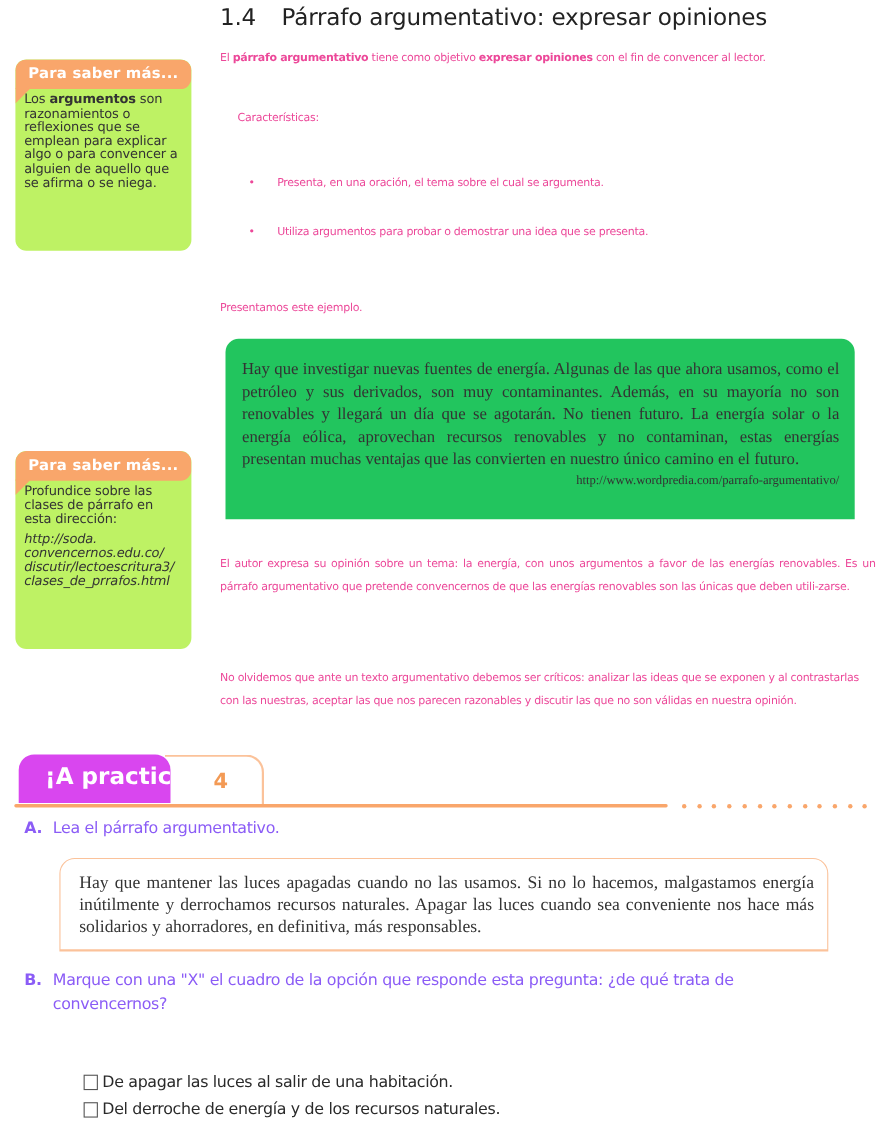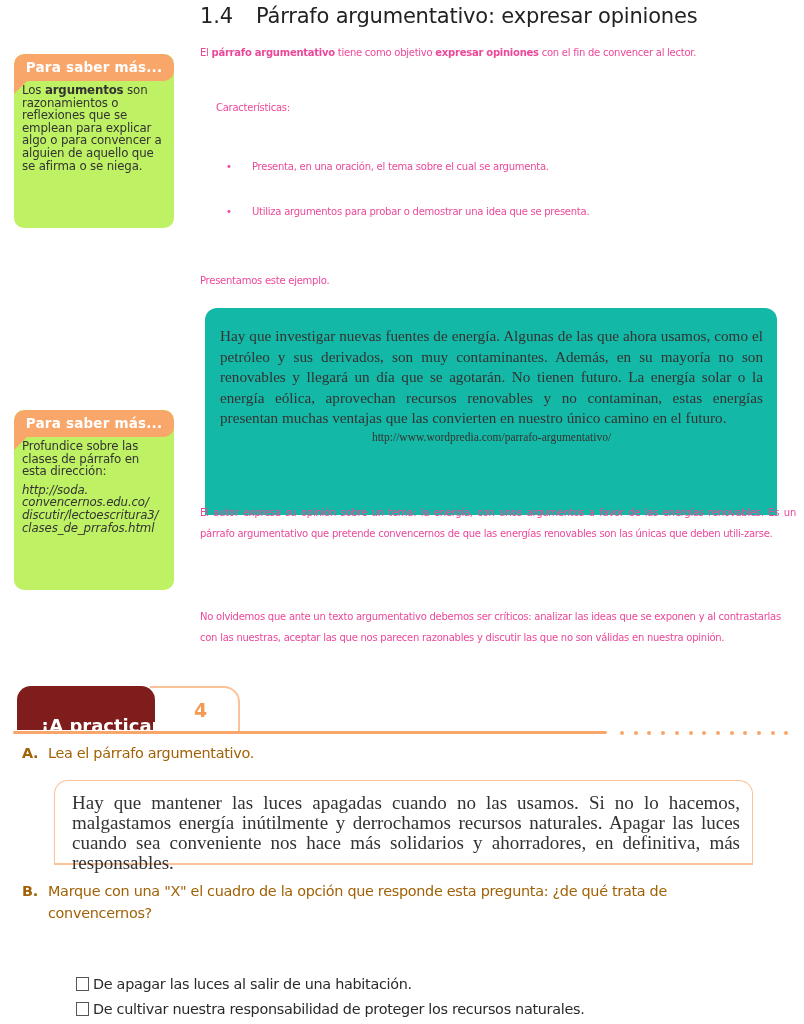--- a/index.html
+++ b/index.html
@@ -21,38 +21,38 @@
 
   .callout { left: 14px; width: 160px; background: #bef264; border-radius: 10px; overflow: hidden; }
   .callout .head { background: #f9a66b; color: #ffffff; font-weight: bold; font-size: 13.5px; text-align: center; padding: 5px 0 6px; border-radius: 10px 10px 10px 0; letter-spacing: 0.2px; }
   .callout .tri { width: 0; height: 0; border-top: 14px solid #f9a66b; border-right: 14px solid transparent; margin-top: -1px; }
   .callout .content { font-size: 11.8px; line-height: 12.6px; color: #333; padding: 2px 8px 9px; margin-top: -12px; letter-spacing: -0.15px; }
   #callout1 { top: 54px; height: 174px; }
   #callout2 { top: 410px; height: 180px; }
   #callout2 .content p { margin-bottom: 6px; }
   #callout2 .content .url { font-style: italic; }
 
-  #quote { left: 205px; top: 308px; width: 572px; height: 207px; background: #14b8a6; border-radius: 12px 12px 0 0; padding: 18px 14px 0 15px; }
+  #quote { left: 205px; top: 308px; width: 572px; height: 164px; background: #22c55e; border-radius: 12px 12px 0 0; padding: 18px 14px 0 15px; }
   #quote .qtext { font-size: 15.2px; line-height: 20.6px; text-align: justify; color: #333; }
-  #quote .src { font-size: 11.5px; text-align: center; margin-top: 2px; color: #333; }
+  #quote .src { font-size: 11.5px; text-align: right; margin-top: 2px; color: #333; }
 
   #p-autor { left: 200px; top: 502px; width: 596px; text-align: justify; }
   #p-critico { left: 200px; top: 606px; width: 596px; }
 
-  #practicar-tab { left: 17px; top: 686px; width: 138px; height: 44px; background: #7f1d1d; border-radius: 14px 14px 0 0; color: #fff; font-weight: bold; font-size: 18px; padding-top: 29px; padding-left: 24px; white-space: nowrap; }
+  #practicar-tab { left: 17px; top: 686px; width: 138px; height: 44px; background: #d946ef; border-radius: 14px 14px 0 0; color: #fff; font-weight: bold; font-size: 21px; padding-top: 8px; padding-left: 24px; white-space: nowrap; }
   #practicar-num { left: 150px; top: 686px; width: 90px; height: 45px; border: 2px solid #fbc29a; border-bottom: none; border-left: none; border-radius: 0 16px 0 0; color: #f39a55; font-weight: bold; font-size: 19px; padding-top: 11px; padding-left: 44px; }
   #rule-solid { left: 13px; top: 731px; width: 594px; height: 3px; background: #f9a66b; border-radius: 2px; }
   #rule-dots { left: 620px; top: 731px; width: 180px; height: 3px; }
   #rule-dots span { position: absolute; top: 0; width: 4px; height: 4px; border-radius: 50%; background: #f9a66b; }
 
-  .qlabel { font-size: 14.4px; color: #a16207; letter-spacing: -0.3px; }
+  .qlabel { font-size: 14.4px; color: #8b5cf6; letter-spacing: -0.3px; }
   .qlabel b { display: inline-block; width: 26px; }
   #qa { left: 22px; top: 745px; }
   #exercise-box { left: 54px; top: 780px; width: 699px; height: 85px; border: 1.5px solid #fbc29a; border-bottom: 2px solid #fbc29a; border-radius: 14px 14px 0 0; border-bottom-left-radius: 0; border-bottom-right-radius: 0; padding: 12px 12px 0 17px; }
-  #exercise-box .qtext { font-size: 19px; line-height: 20px; color: #333; text-align: justify; }
+  #exercise-box .qtext { font-size: 16px; line-height: 20px; color: #333; text-align: justify; }
   #qb { left: 22px; top: 880px; width: 720px; line-height: 22px; }
   #qb .cont { padding-left: 26px; display: block; }
 
   #options { left: 76px; top: 971px; list-style: none; }
   #options li { display: flex; align-items: center; height: 25px; font-size: 14.4px; letter-spacing: -0.3px; color: #2a2a2a; }
   #options .box { width: 13px; height: 14px; border: 1px solid #555; margin-right: 4px; display: inline-block; flex: none; }
 </style>
 </head>
 <body>
 
@@ -134,15 +134,19 @@
   <span class="cont">convencernos?</span>
 </p>
 
 <ul id="options" class="abs">
   <li>
       <span class="box"></span>
       <span>De apagar las luces al salir de una habitación.</span>
     </li>
   <li>
       <span class="box"></span>
+      <span>Del derroche de energía y de los recursos naturales.</span>
+    </li>
+  <li>
+      <span class="box"></span>
       <span>De cultivar nuestra responsabilidad de proteger los recursos naturales.</span>
     </li>
 </ul>
 
 </body></html>

